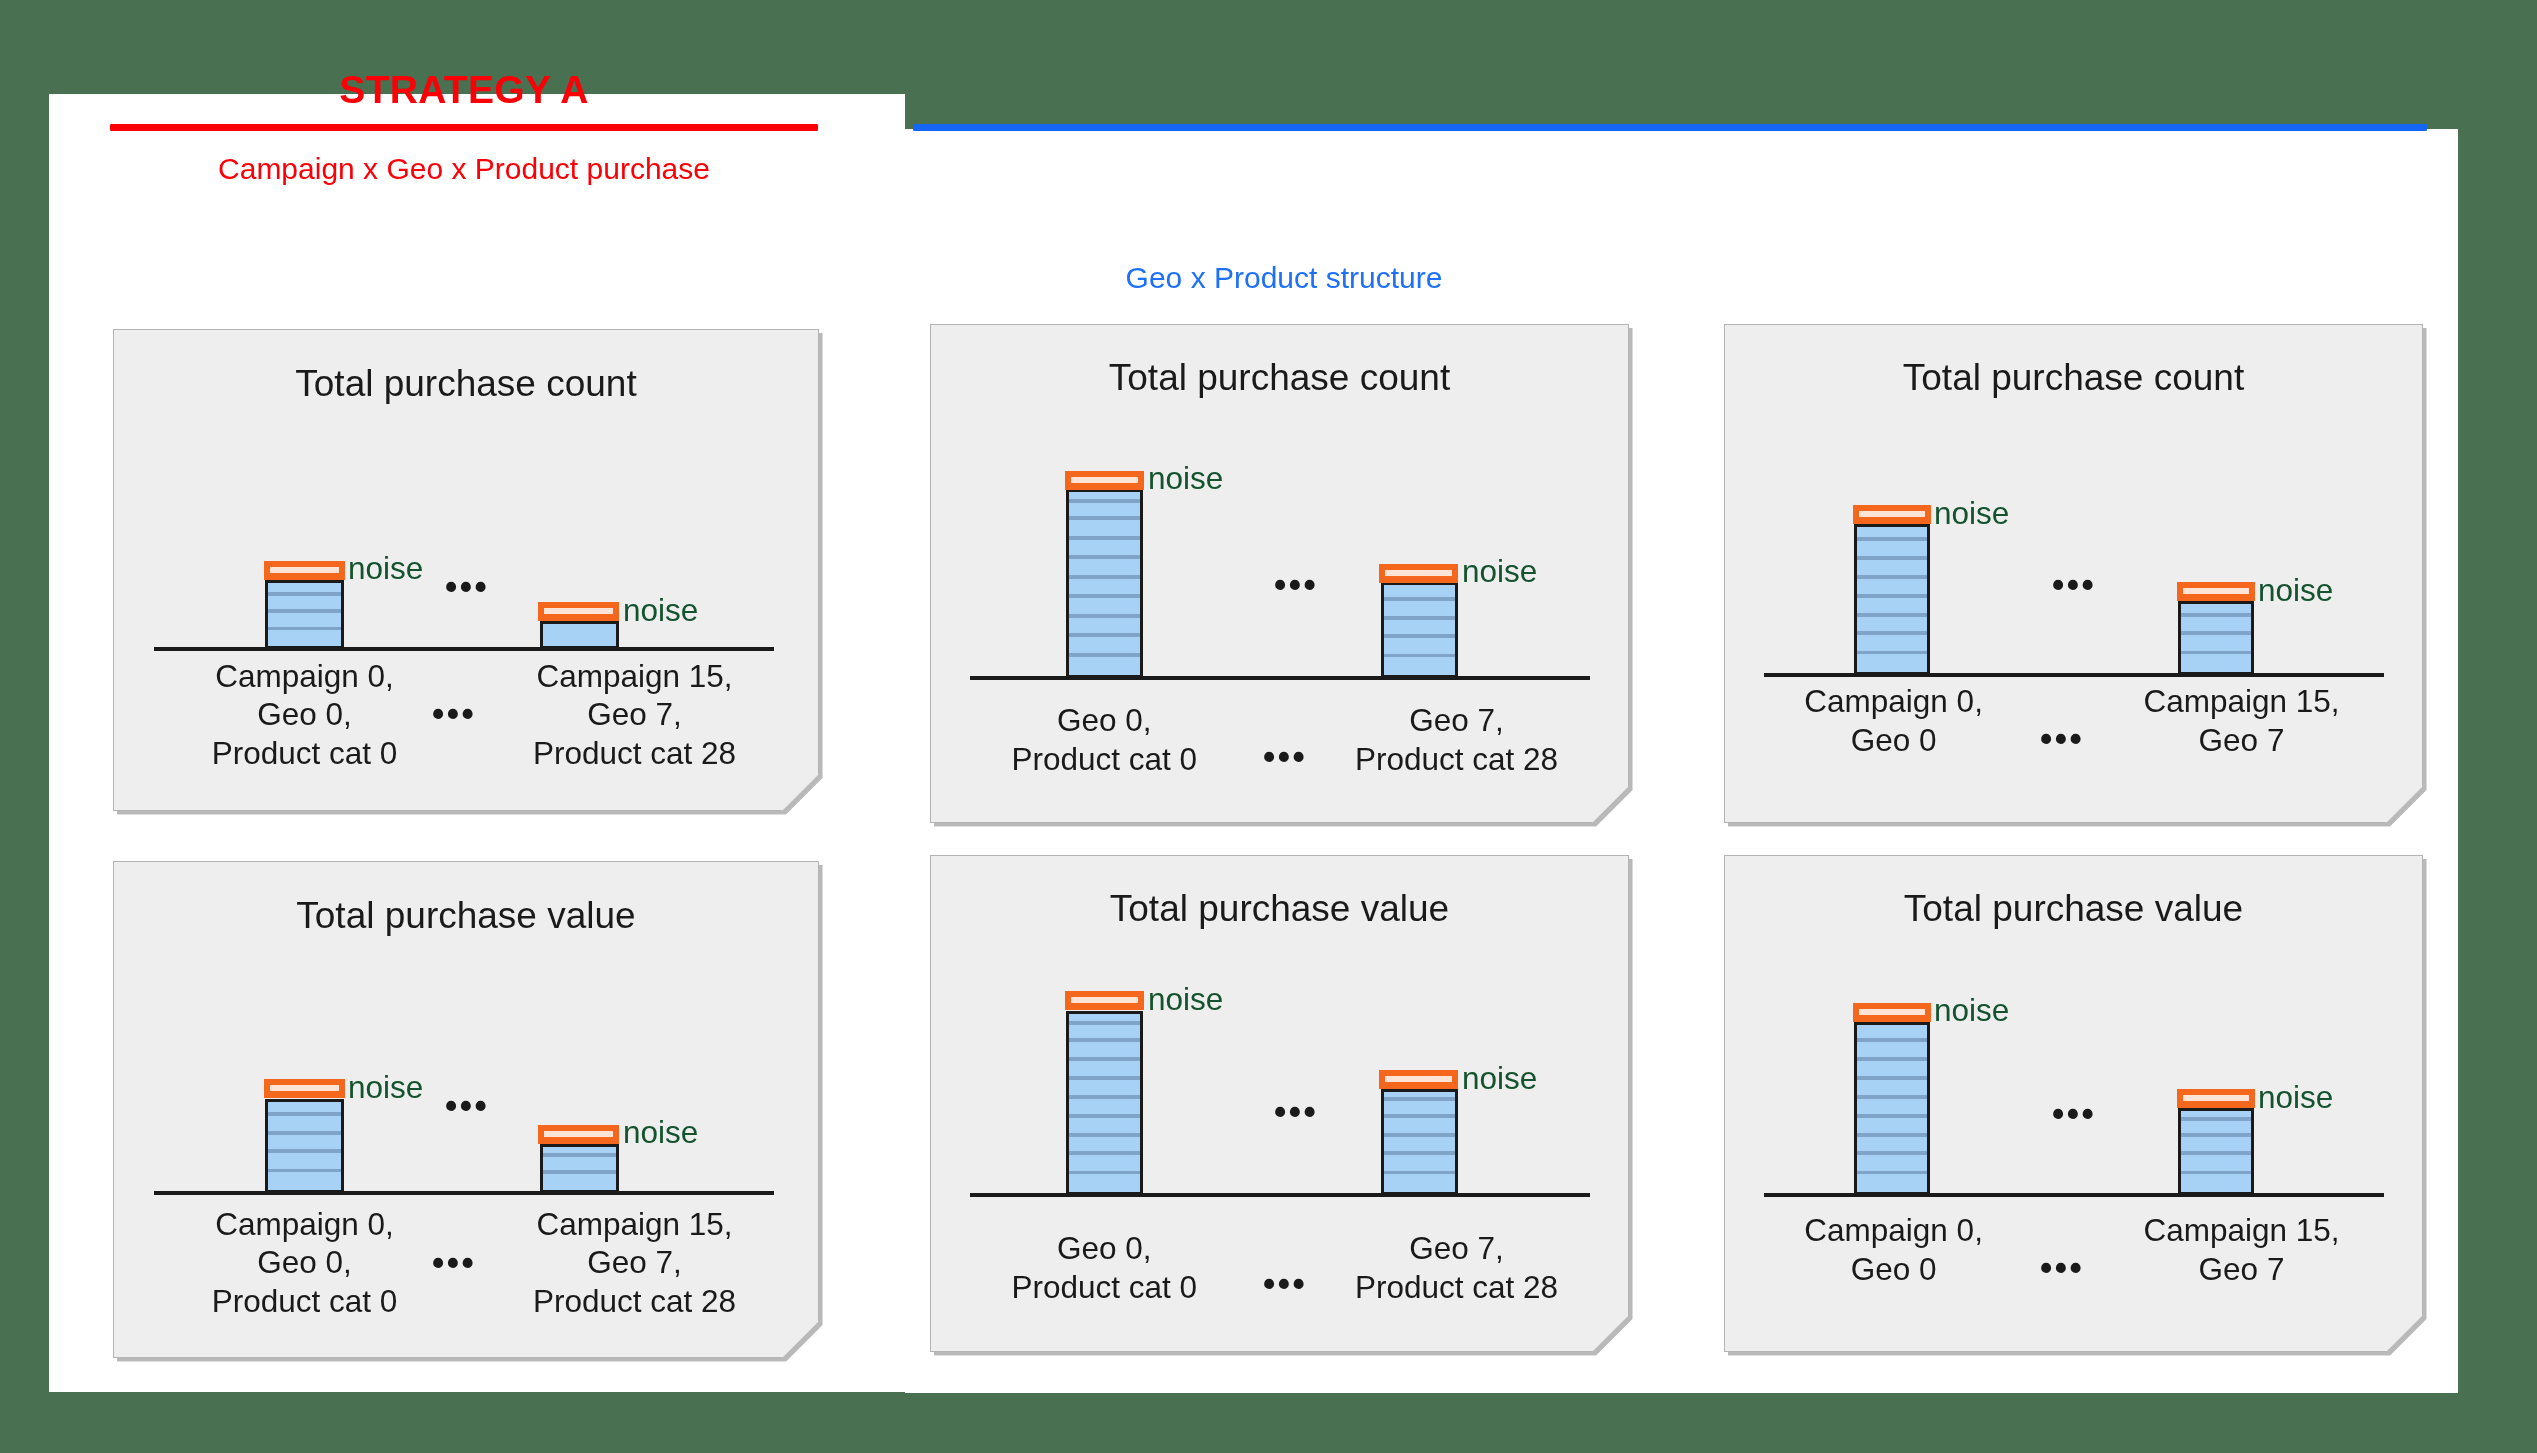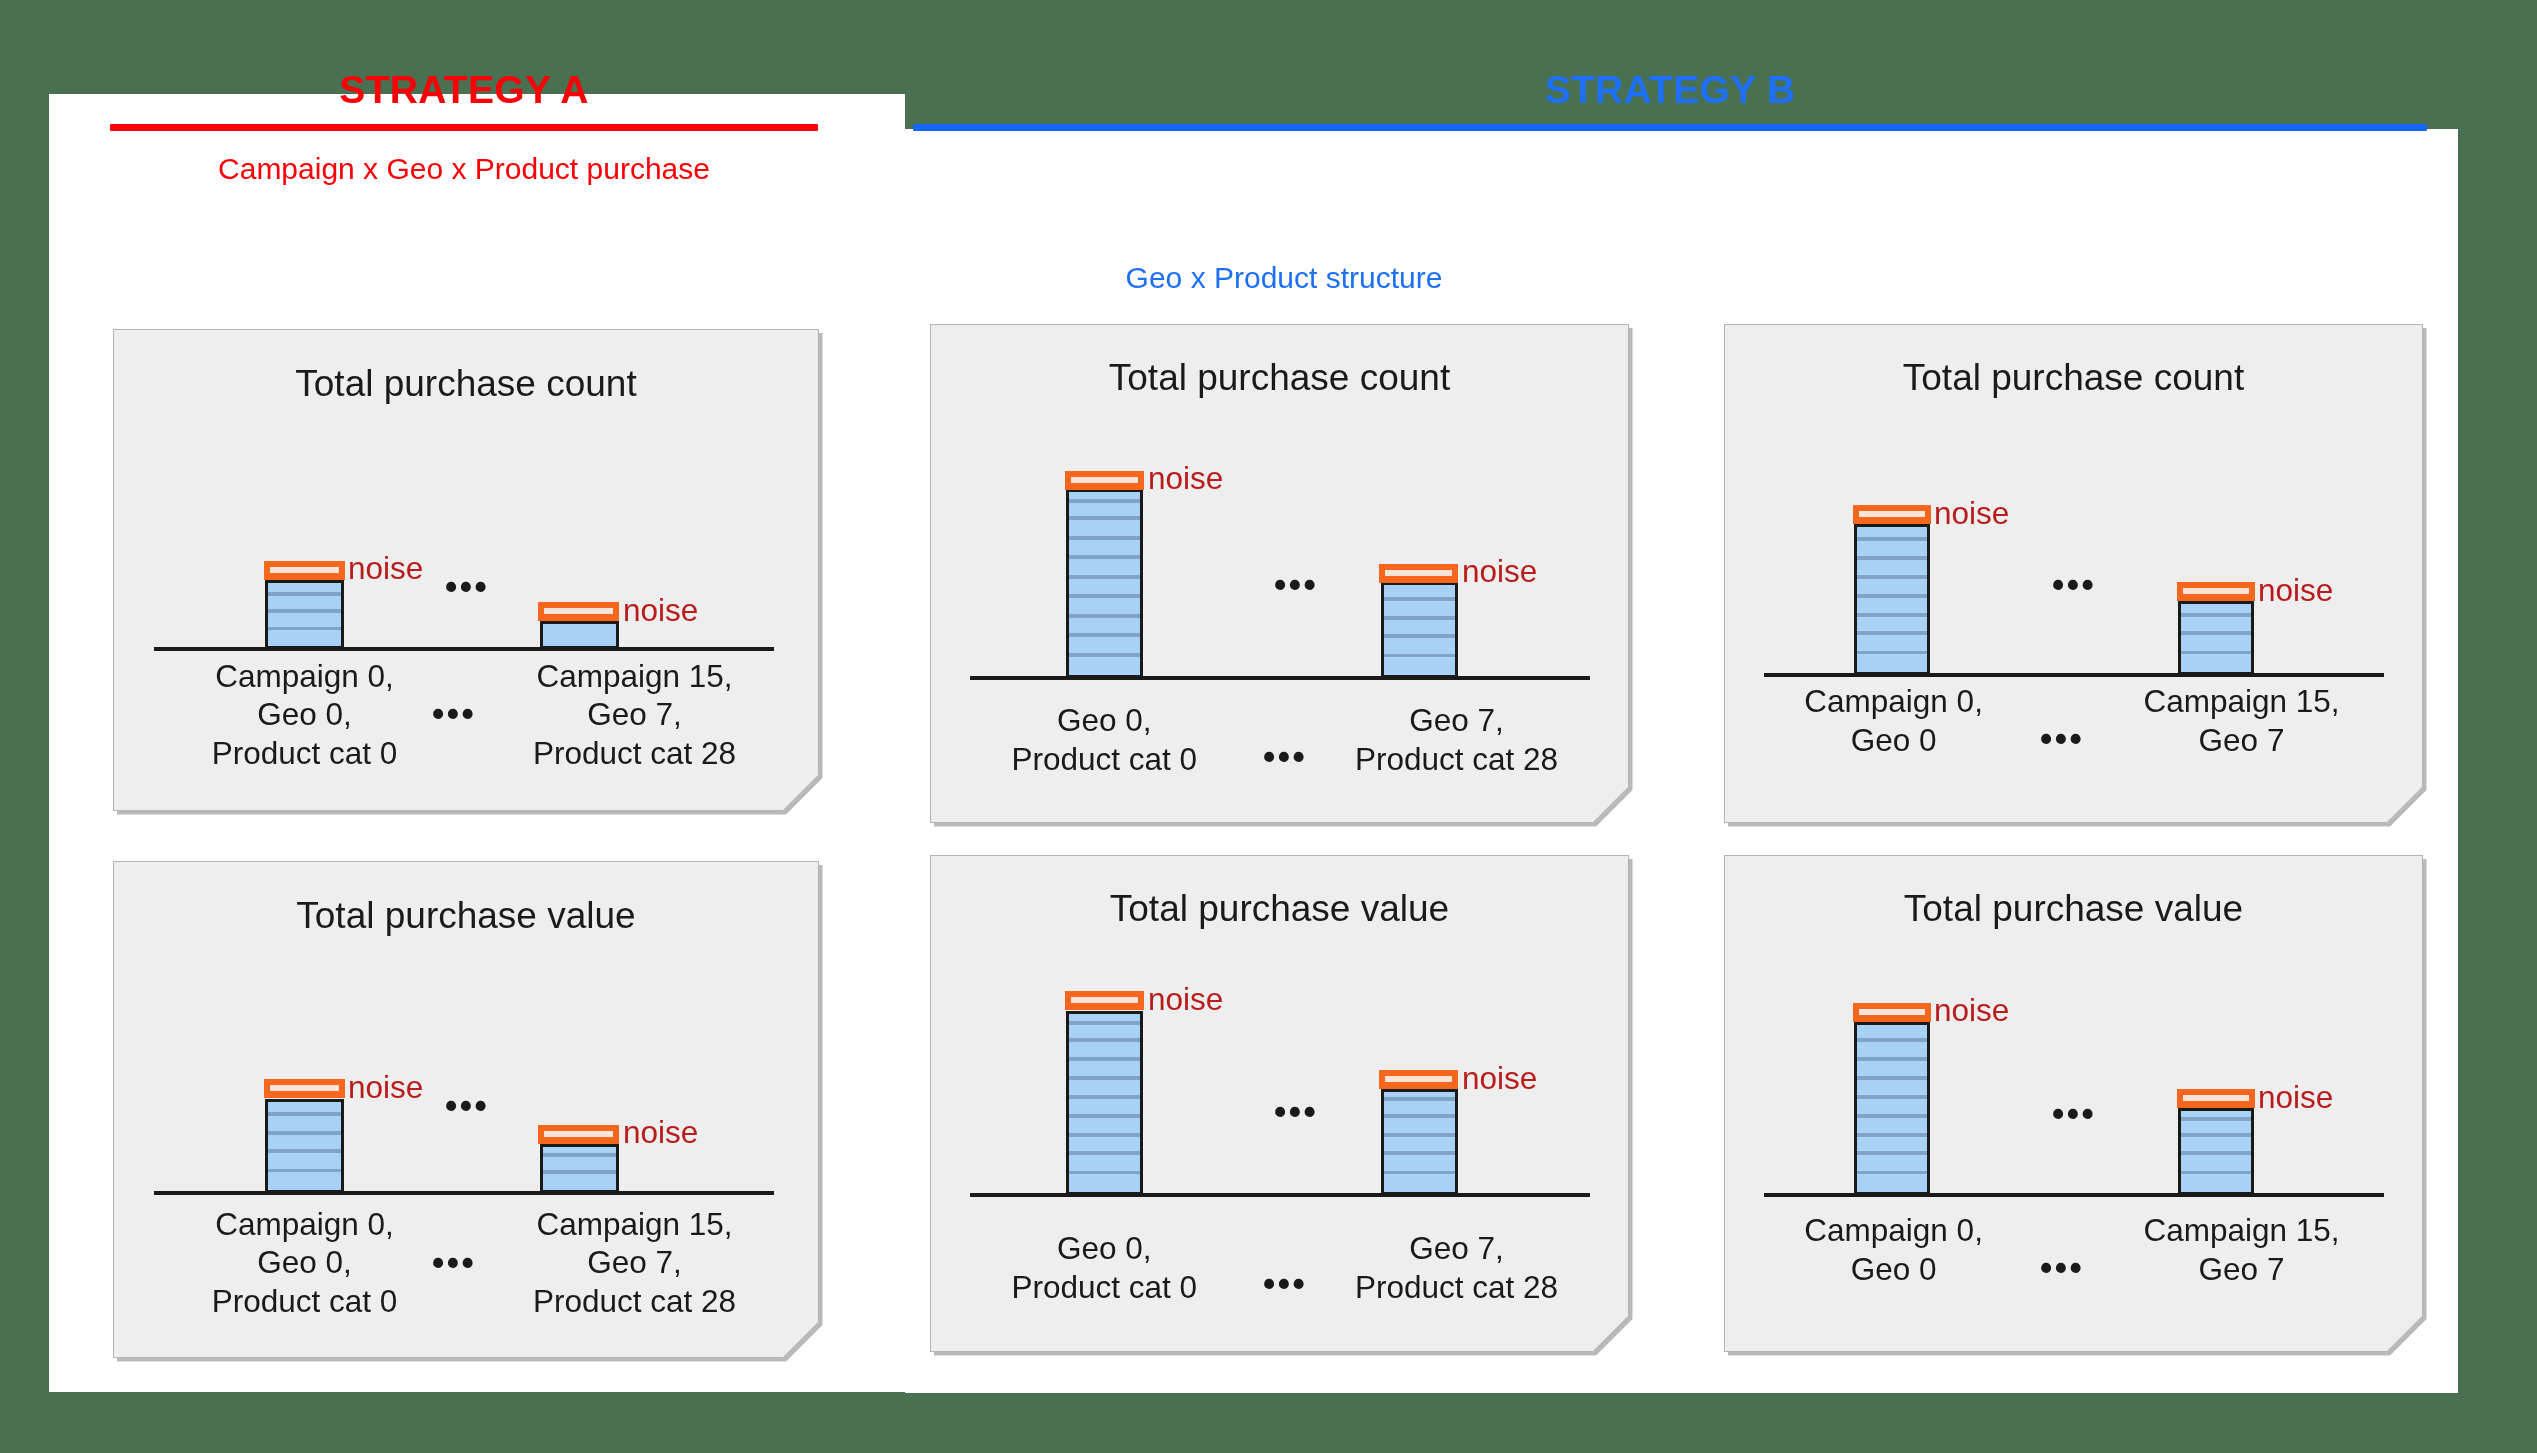--- a/index.html
+++ b/index.html
@@ -142,21 +142,21 @@
   .noise-box::after {
     content: "";
     position: absolute;
     left: 5px; right: 5px; top: 5.7px; bottom: 5.7px;
     background: #fde4d6;
   }
 
   .noise-label {
     position: absolute;
     font-size: 31.5px;
-    color: #b91c1c;
+    color: #14532d;
     white-space: nowrap;
   }
 
   .tick-label {
     position: absolute;
     text-align: center;
     font-size: 31.5px;
     color: #1a1a1a;
     line-height: 1.22;
     white-space: nowrap;
@@ -178,21 +178,20 @@
 
   <div class="sheet sheet-left"></div>
   <div class="sheet sheet-right"></div>
 
   <div class="col-title title-a">STRATEGY A</div>
   <div class="rule rule-a"></div>
   <div class="col-sub sub-a">
     <div>Campaign x Geo x Product purchase</div>
   </div>
 
-  <div class="col-title title-b">STRATEGY B</div>
   <div class="rule rule-b"></div>
 
   <div class="struct-label struct-1">Geo x Product structure</div>
 
   <div class="panel-shadow p-a1" style="transform: translate(3.8px,3.8px);"></div>
   <div class="panel p-a1">
     <div class="panel-title" style="top:33px;">Total purchase count</div>
 
     <div class="axis" style="left:40px; width:620px; bottom:159px;"></div>
 

